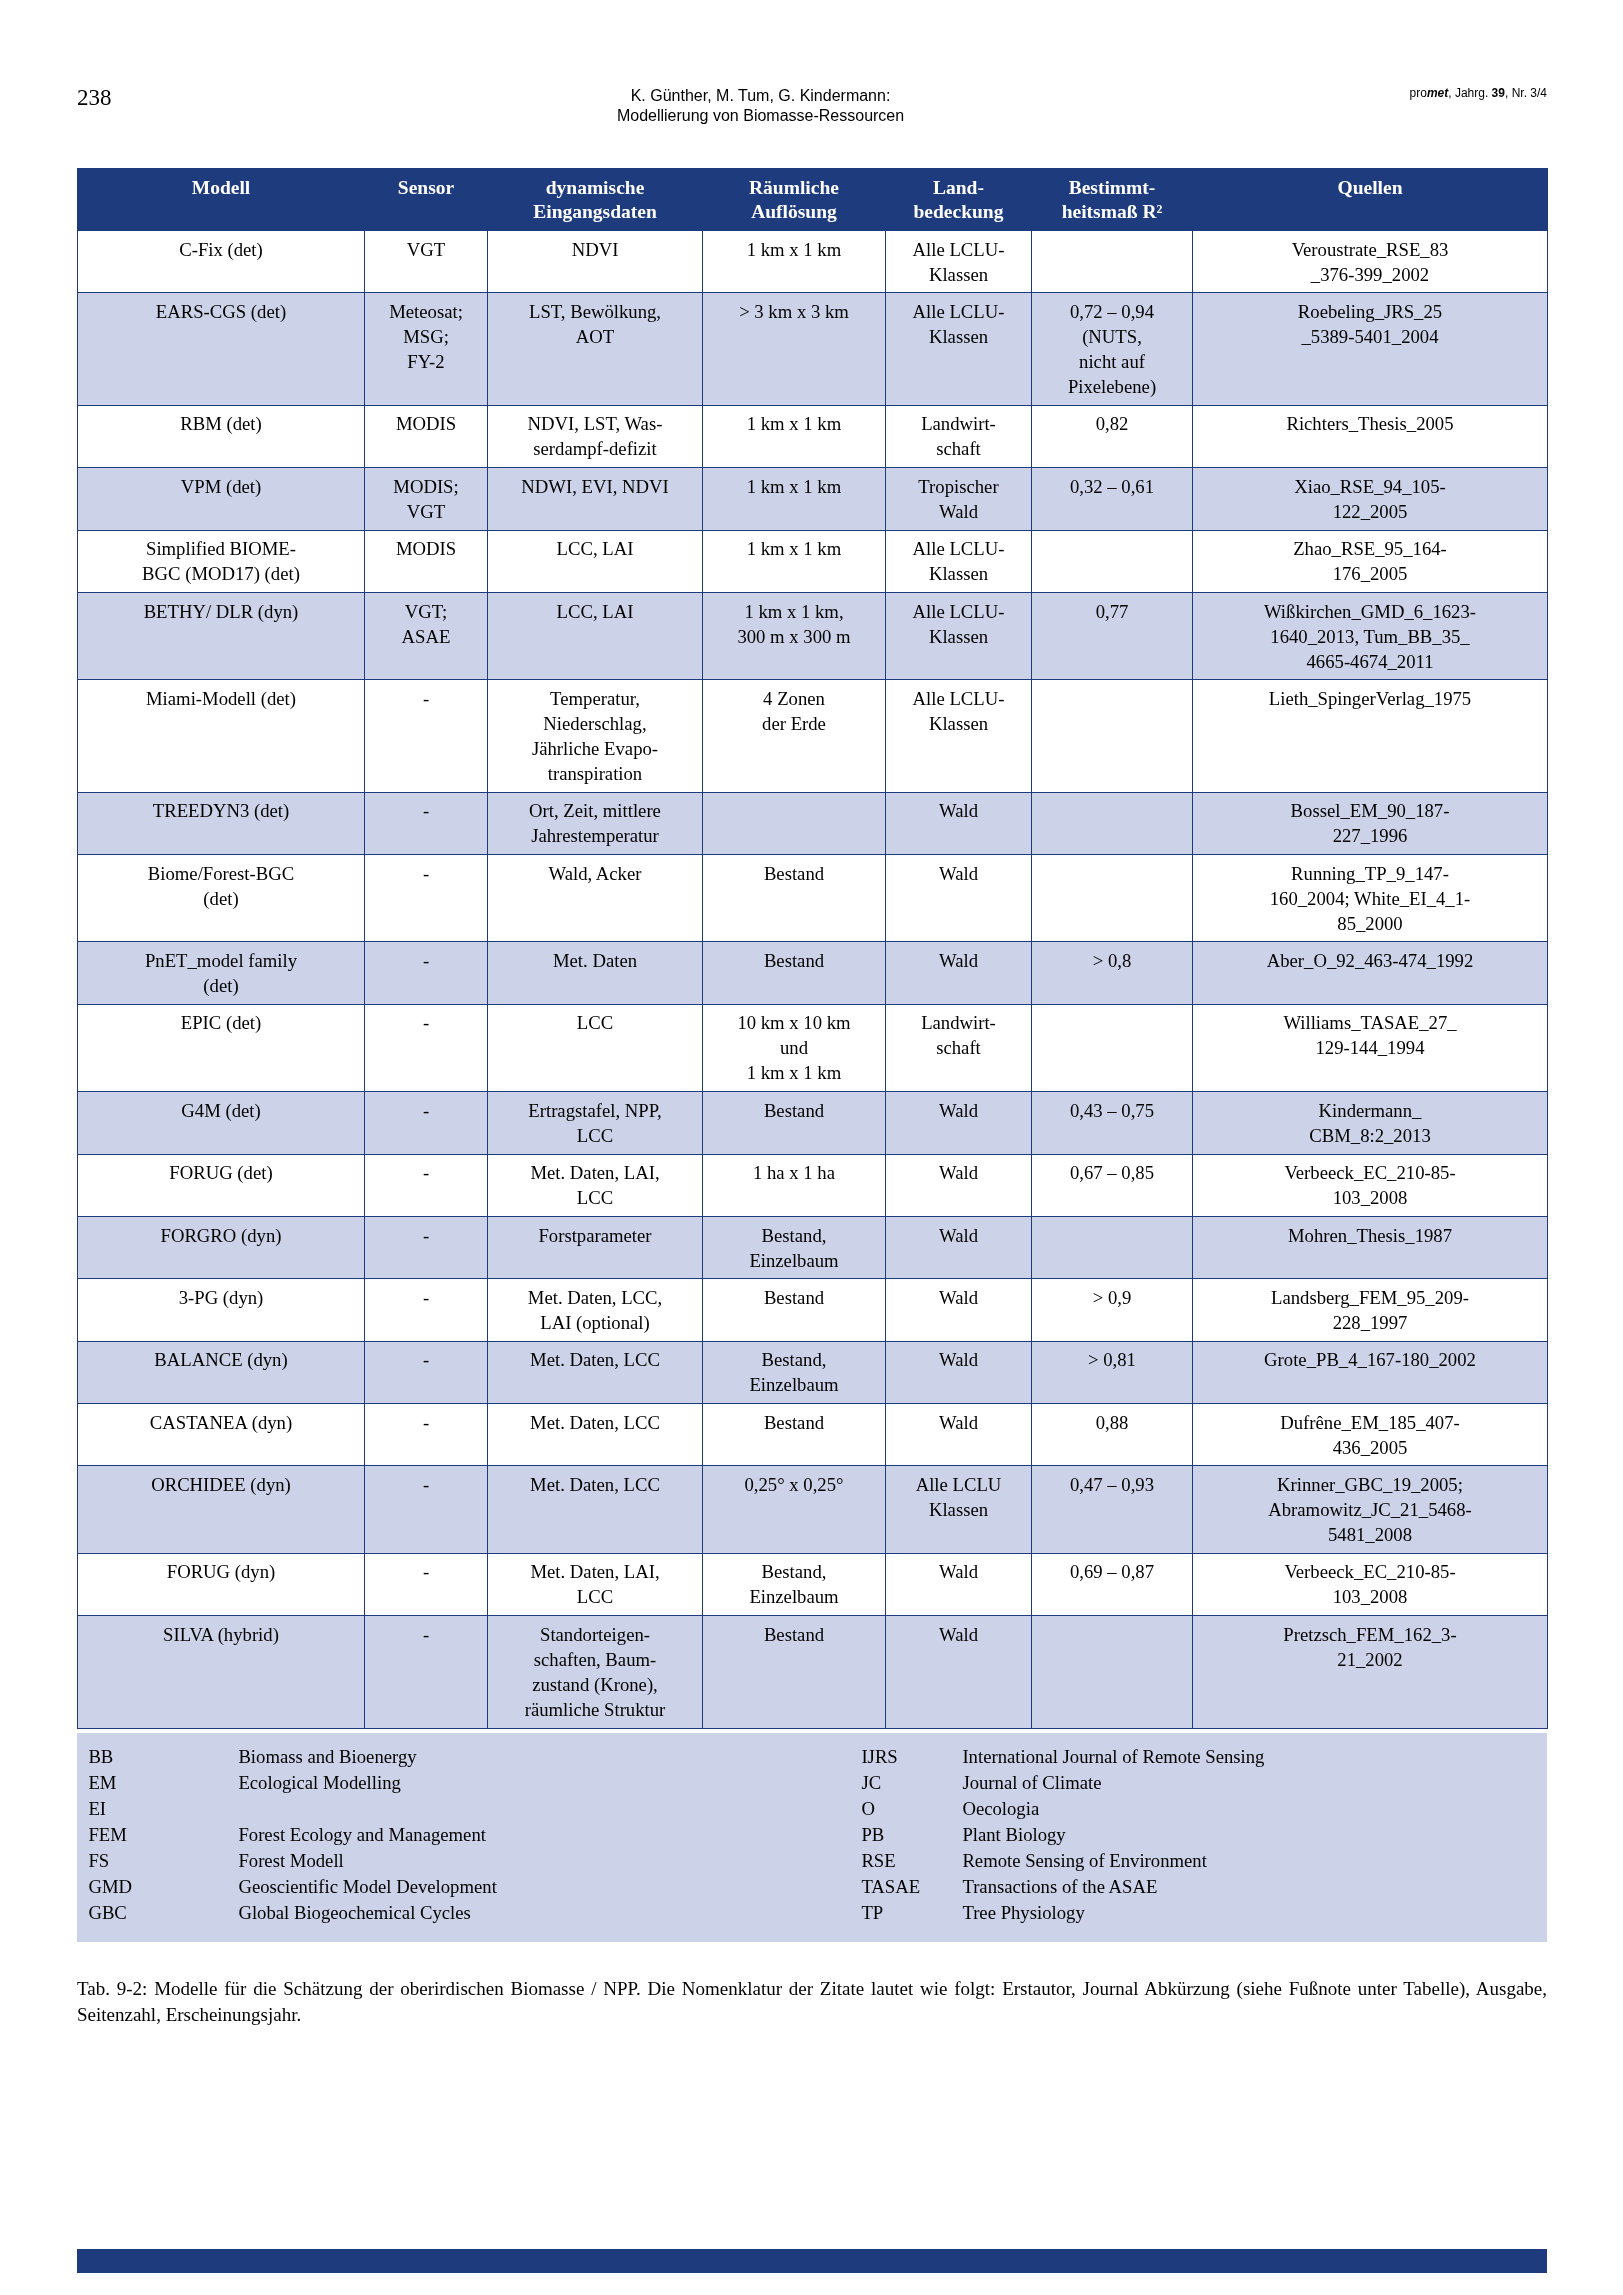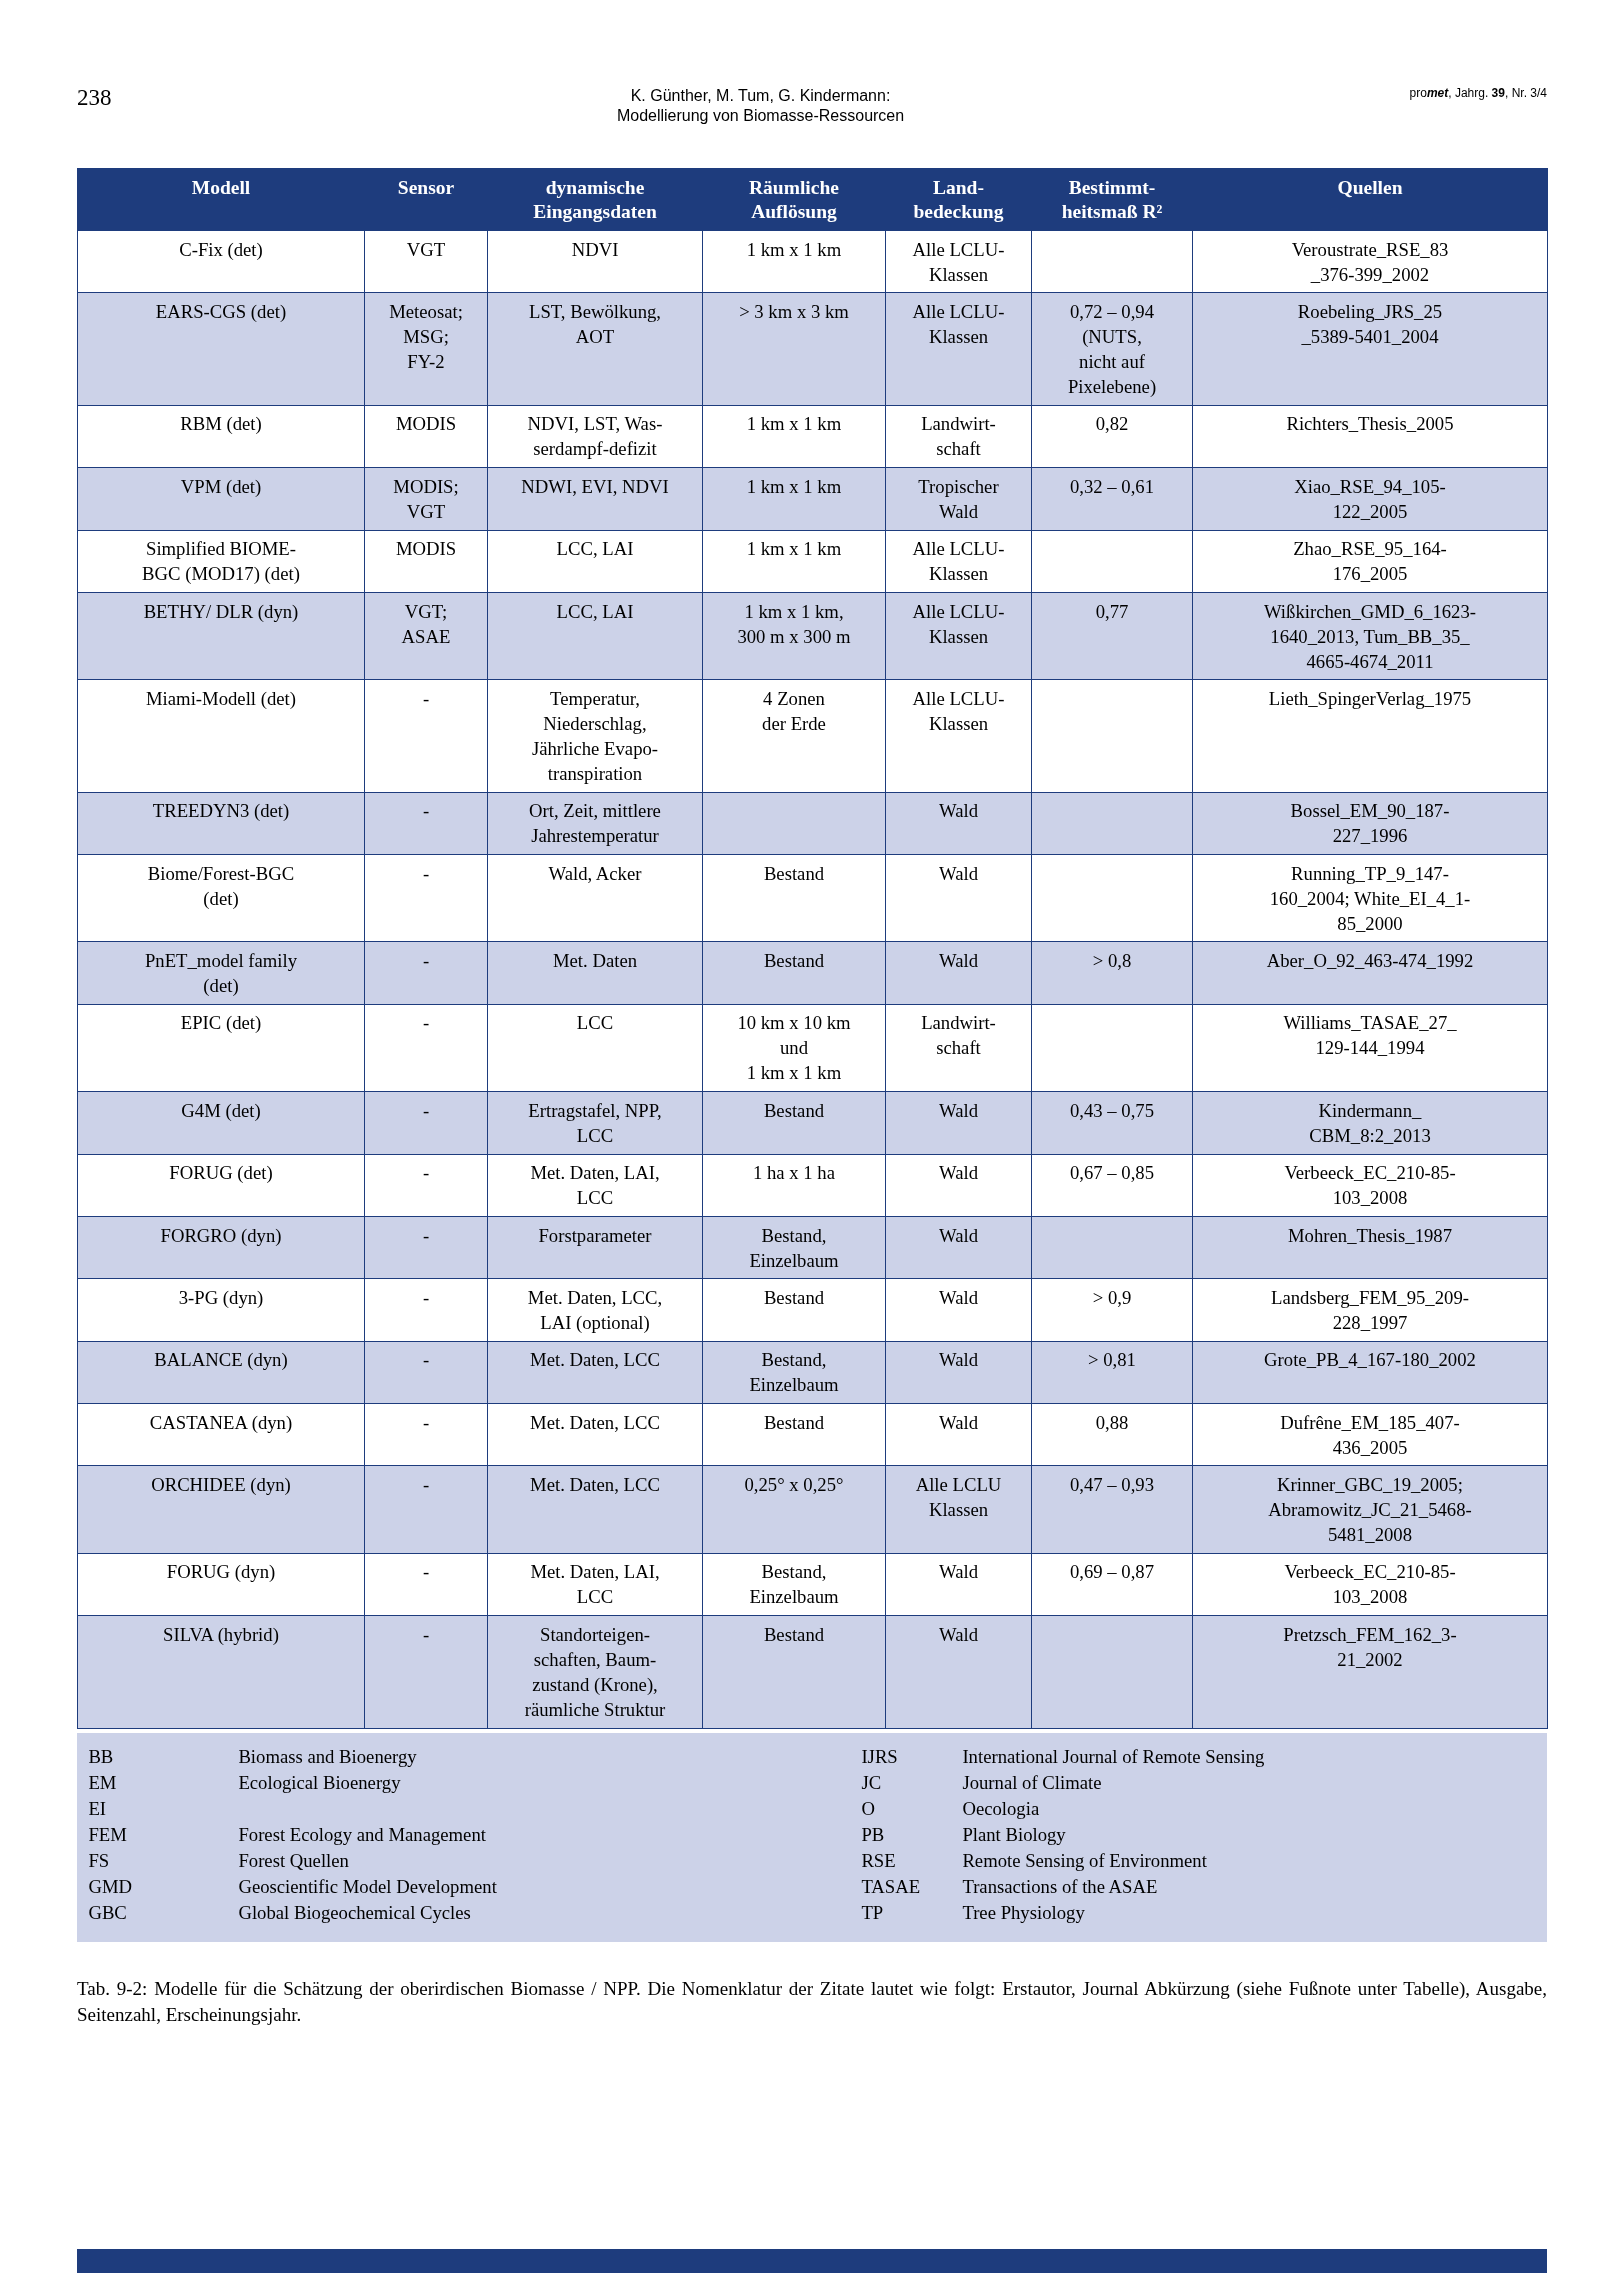--- a/index.html
+++ b/index.html
@@ -387,32 +387,32 @@
     </table>
 
     <div class="legend">
       <div class="legend-col left" id="legend-left">
           <div class="legend-row">
             <span class="abbr">BB</span>
             <span class="name">Biomass and Bioenergy</span>
           </div>
           <div class="legend-row">
             <span class="abbr">EM</span>
-            <span class="name">Ecological Bioenergy</span>
+            <span class="name">Ecological Modelling</span>
           </div>
           <div class="legend-row">
             <span class="abbr">EI</span>
           </div>
           <div class="legend-row">
             <span class="abbr">FEM</span>
             <span class="name">Forest Ecology and Management</span>
           </div>
           <div class="legend-row">
             <span class="abbr">FS</span>
-            <span class="name">Forest Quellen</span>
+            <span class="name">Forest Modell</span>
           </div>
           <div class="legend-row">
             <span class="abbr">GMD</span>
             <span class="name">Geoscientific Model Development</span>
           </div>
           <div class="legend-row">
             <span class="abbr">GBC</span>
             <span class="name">Global Biogeochemical Cycles</span>
           </div>
         </div>

